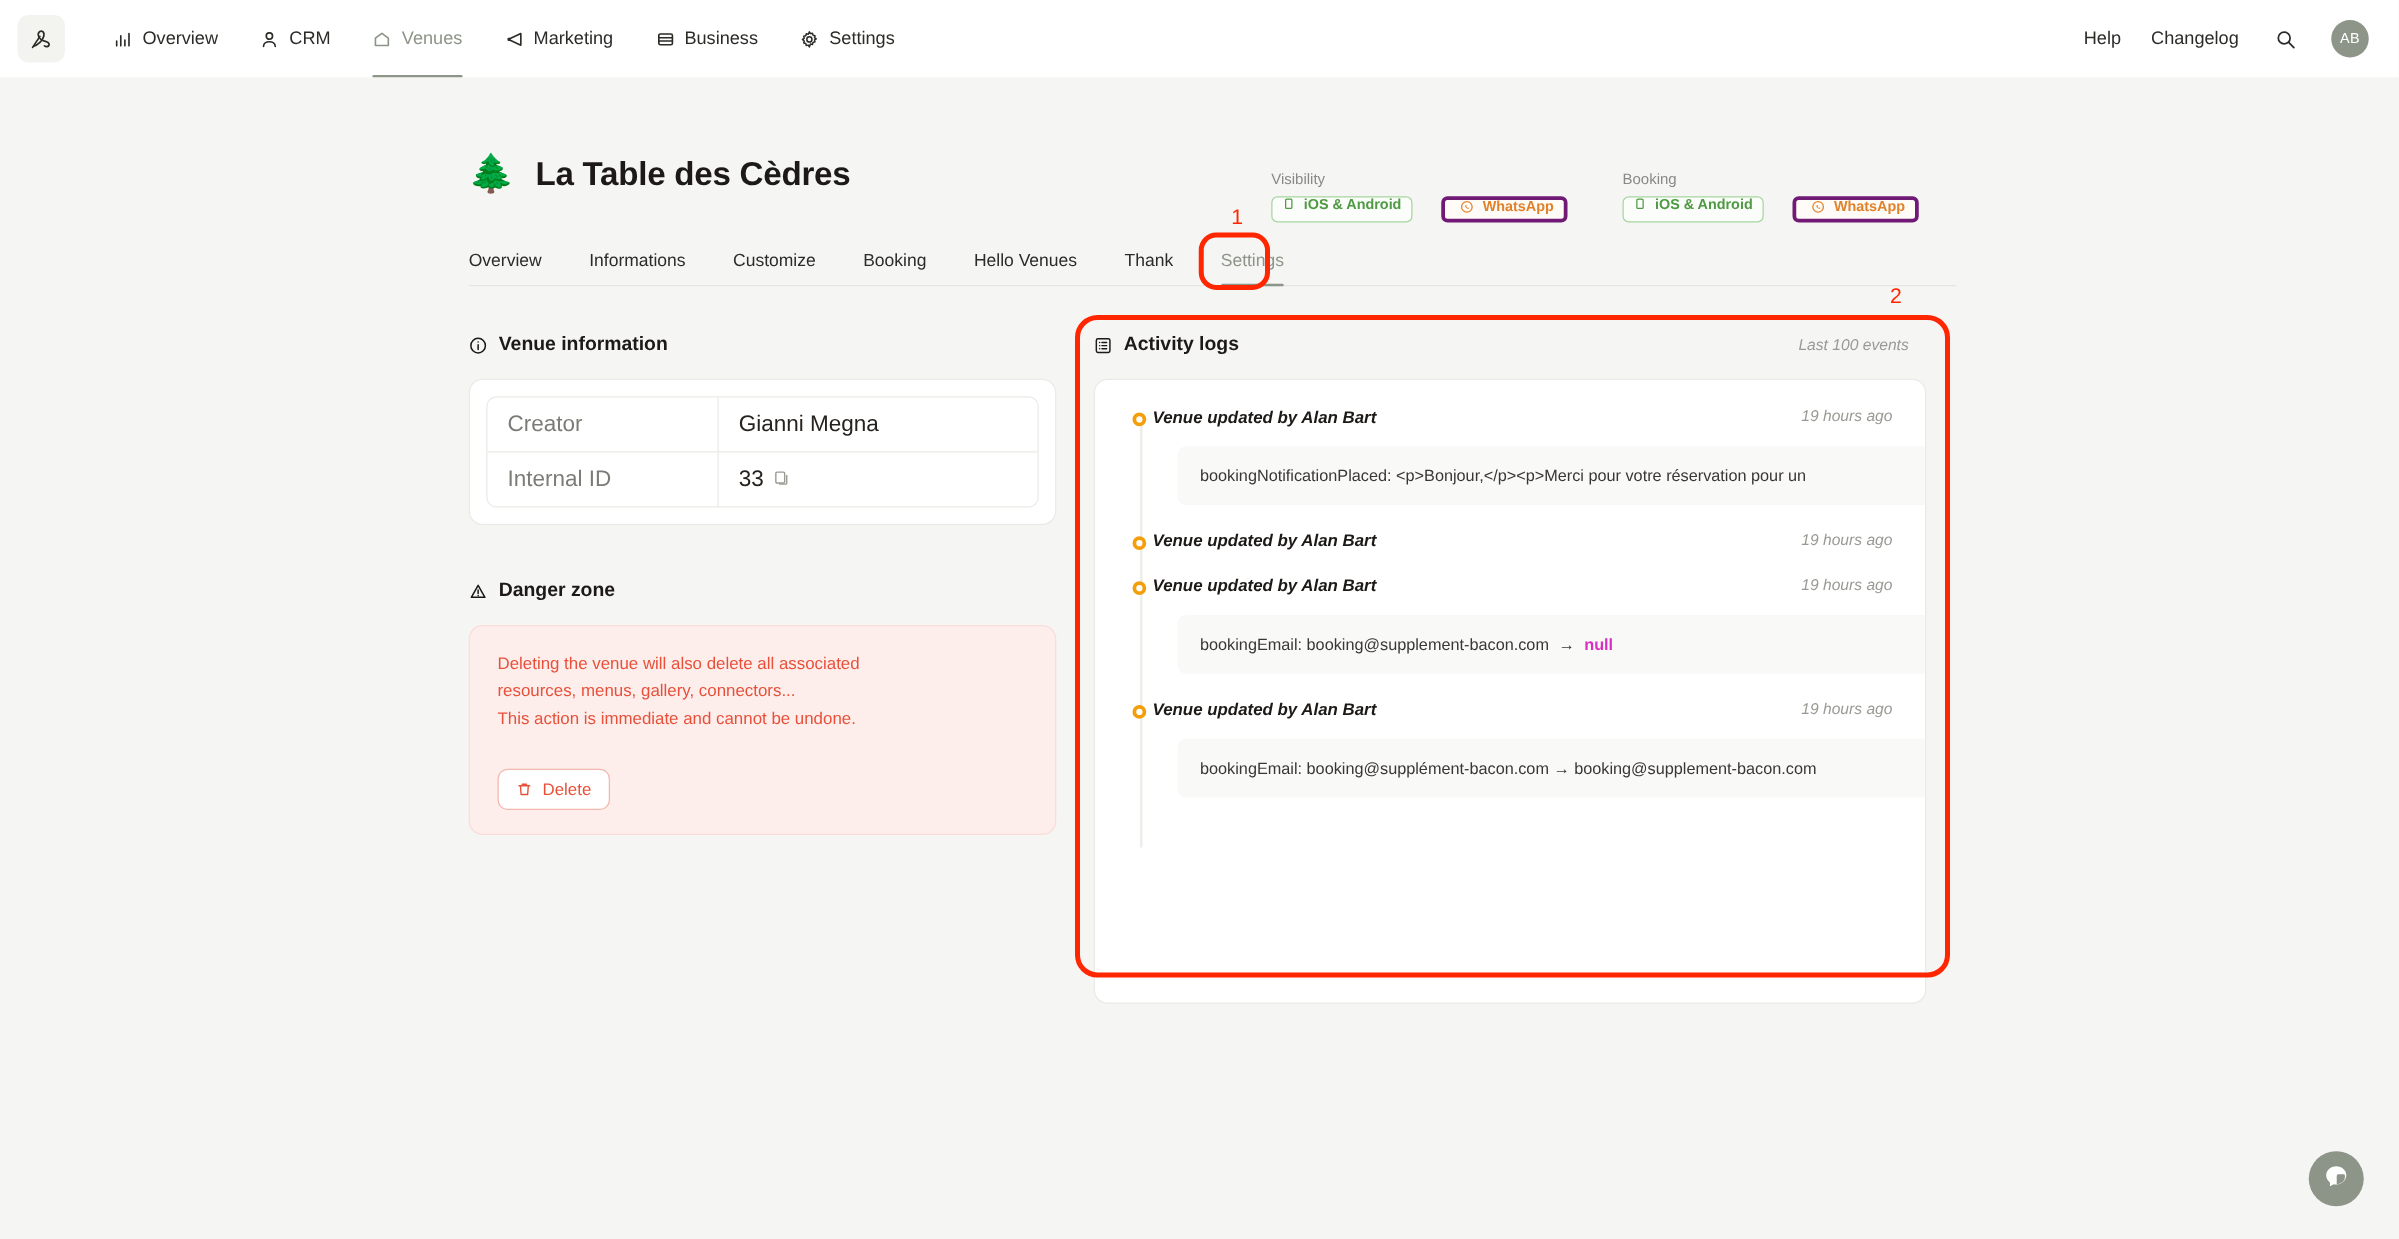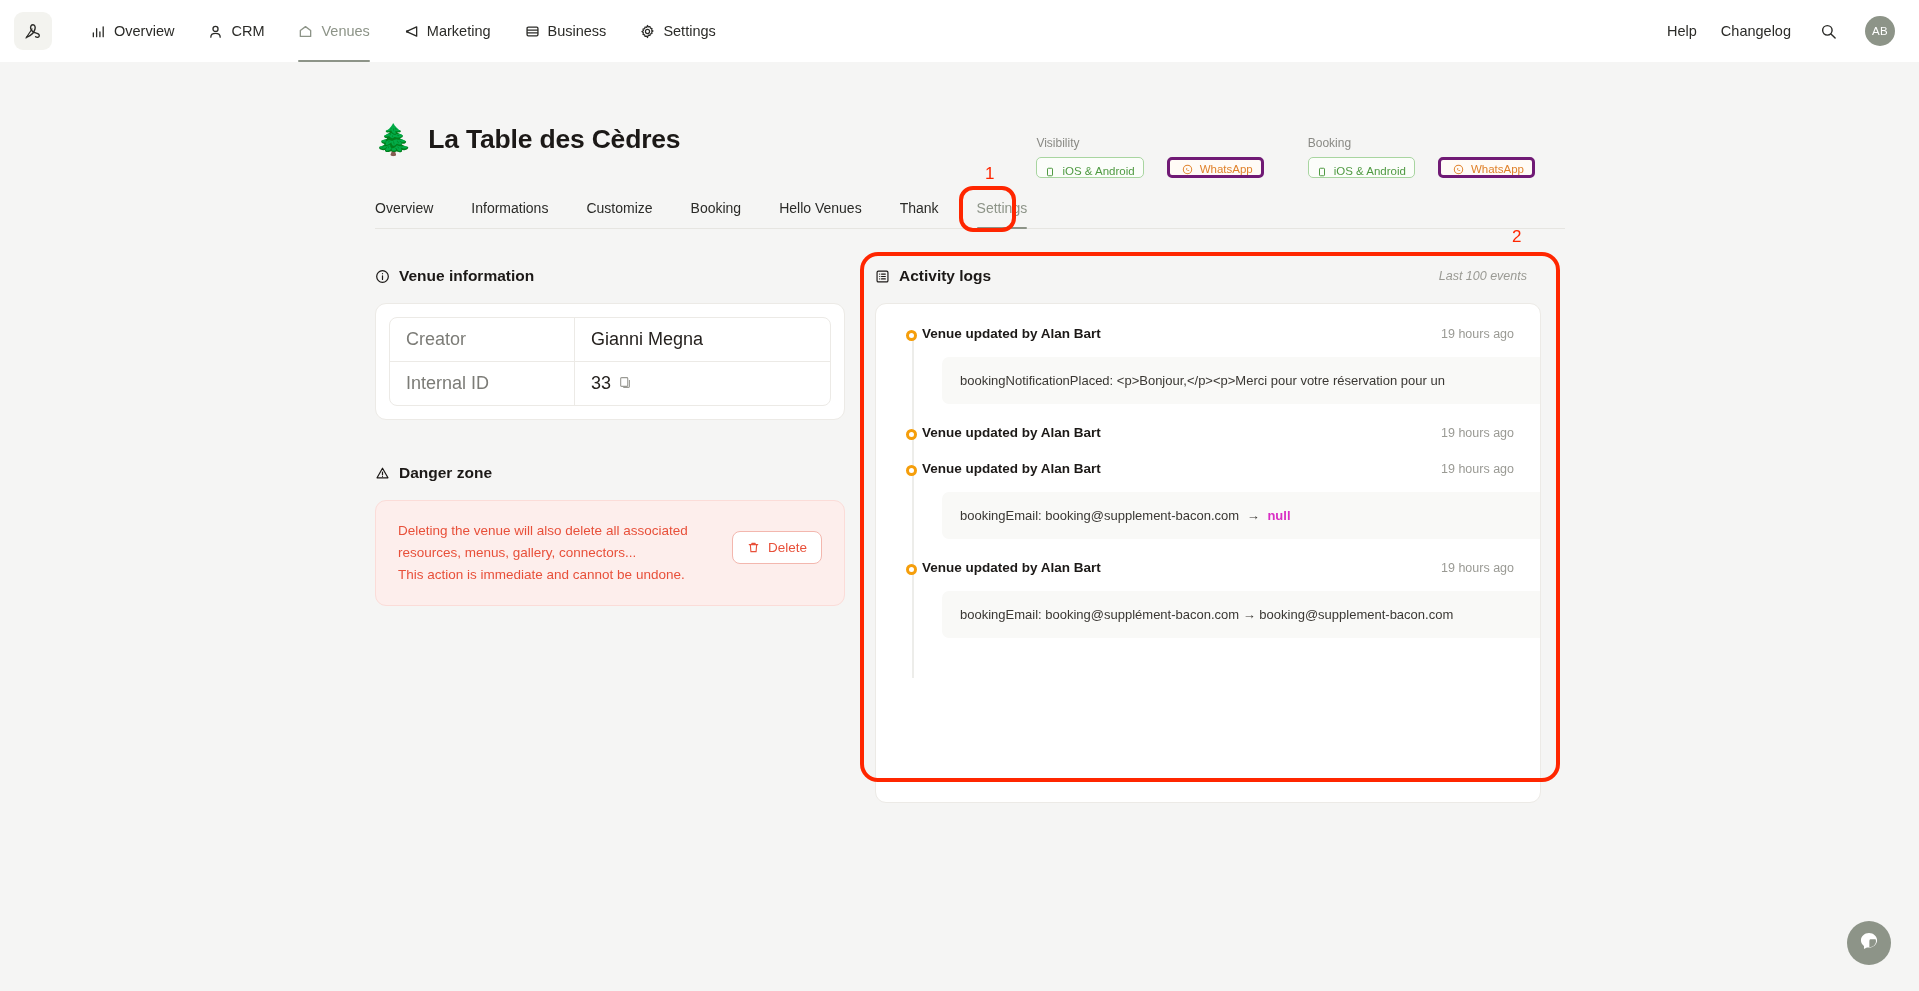--- a/index.html
+++ b/index.html
@@ -141,29 +141,30 @@
     padding-right: 30px;
   }
   .badge-group-label {
     font-size: 12px;
     color: #8a8a85;
     margin-bottom: 7px;
   }
   .badge-row { display: flex; gap: 23px; }
   .badge {
     display: inline-flex;
-    align-items: flex-end;
+    align-items: flex-start;
     gap: 7px;
     height: 21px;
     padding: 0 8px;
     border-radius: 5px;
     font-size: 11.5px;
     background: #fff;
     cursor: default;
     white-space: nowrap;
+    font-weight: bold;
   }
   .badge.green { border: 1px solid #a8d5a0; color: #4f9a42; background: #fbfdfa; }
   .badge.orange { border: 3px solid #701a75; color: #e0822c; background: #fffbf6; padding-left: 12px; }
   .badge svg { display: block; flex: 0 0 auto; }
 
   
   .tabs {
     display: flex;
     align-items: flex-end;
     margin-top: 22px;
@@ -250,20 +251,21 @@
   
   .danger-head { margin-top: 44px; }
   .danger-box {
     background: #fdeeec;
     border: 1px solid #fbdcd8;
     border-radius: 11px;
     padding: 19px 22px;
     display: flex;
     align-items: flex-start;
     gap: 18px;
+    flex-direction: column;
   }
   .danger-text {
     font-size: 13.5px;
     line-height: 22px;
     color: #e8503a;
     flex: 1 1 auto;
   }
   .delete-btn {
     flex: 0 0 auto;
     background: #fff;
@@ -331,22 +333,23 @@
     top: 4px;
     width: 11px;
     height: 11px;
     border-radius: 50%;
     background: #fff;
     border: 3.2px solid #f59e0b;
     box-sizing: border-box;
   }
   .log-top {
     display: flex;
-    align-items: flex-end;
+    align-items: flex-start;
     padding-right: 26px;
+    font-style: italic;
   }
   .log-title {
     font-size: 13.5px;
     font-weight: bold;
     color: #1c1917;
   }
   .log-time {
     margin-left: auto;
     font-size: 12.5px;
     color: #9a9a94;

